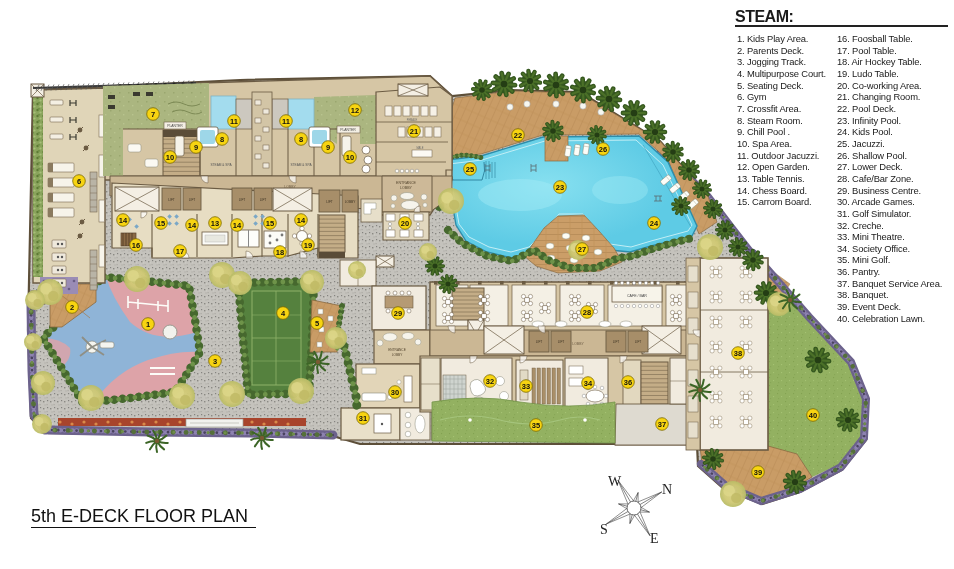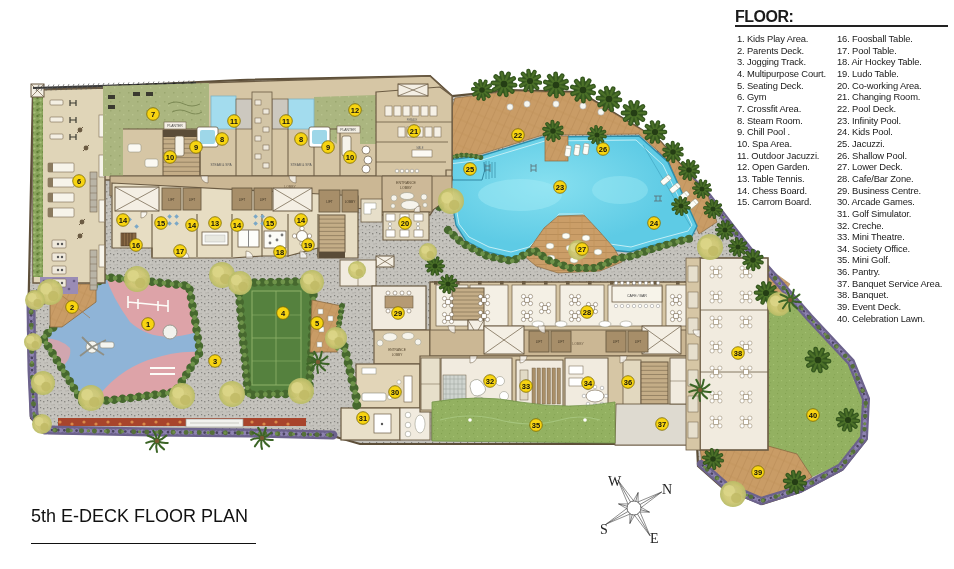--- a/index.html
+++ b/index.html
@@ -1,21 +1,21 @@
 <!DOCTYPE html>
 <html><head><meta charset="utf-8">
 <style>
 html,body{margin:0;padding:0;background:#fff;}
 #wrap{position:relative;width:954px;height:569px;font-family:"Liberation Sans",sans-serif;overflow:hidden;background:#fff;}
 #legend{position:absolute;left:735px;top:9px;width:219px;color:#1a1a1a;}
 #legend h2{font-size:16px;line-height:16px;margin:0;letter-spacing:-0.5px;border-bottom:2px solid #222;padding-bottom:0;width:213px;}
 .lcols{position:relative;}
 .lc{position:absolute;top:0;font-size:9.4px;line-height:11.65px;letter-spacing:-0.15px;white-space:nowrap;}
 .lc1{left:2px;} .lc2{left:102px;}
-#title{position:absolute;left:31px;top:506px;font-size:18px;color:#111;border-bottom:1.6px solid #111;padding-bottom:16px;padding-right:8px;}
+#title{position:absolute;left:31px;top:506px;font-size:18px;color:#111;border-bottom:1.6px solid #111;padding-bottom:0;padding-right:8px;}
 </style></head><body>
 <div id="wrap">
 
 <svg width="954" height="569" viewBox="0 0 954 569" style="position:absolute;left:0;top:0">
       <defs>
 <pattern id="speck" width="7" height="7" patternUnits="userSpaceOnUse">
  <rect width="7" height="7" fill="#c4c2bc"></rect>
  <rect x="1" y="2" width="1.4" height="1.4" fill="#8b8a84"></rect>
  <rect x="4.5" y="5" width="1.2" height="1.2" fill="#aaa8a2"></rect>
  <rect x="5" y="1" width="1.2" height="1.2" fill="#84837f"></rect>
@@ -1583,19 +1583,19 @@
         <polygon points="638.1,492.5 638.1,507.3 630.8,505.3" fill="#fff" stroke="#444" stroke-width="0.6"></polygon>
         <line x1="634" y1="508" x2="638.1" y2="492.5" stroke="#333" stroke-width="0.6"></line>
         <circle cx="634" cy="508" r="7" fill="#fff" stroke="#444" stroke-width="0.8"></circle>
         <text x="662" y="494" font-size="14" font-family="Liberation Serif, serif" fill="#222">N</text>
         <text x="608" y="486" font-size="14" font-family="Liberation Serif, serif" fill="#222">W</text>
         <text x="600" y="534" font-size="14" font-family="Liberation Serif, serif" fill="#222">S</text>
         <text x="650" y="543" font-size="14" font-family="Liberation Serif, serif" fill="#222">E</text>
       </g>
     </svg>
 <div id="legend">
-      <h2>FLOOR:</h2>
+      <h2>STEAM:</h2>
       <div class="lcols" style="margin-top:6px">
         <div class="lc lc1">1. Kids Play Area.<br>2. Parents Deck.<br>3. Jogging Track.<br>4. Multipurpose Court.<br>5. Seating Deck.<br>6. Gym<br>7. Crossfit Area.<br>8. Steam Room.<br>9. Chill Pool .<br>10. Spa Area.<br>11. Outdoor Jacuzzi.<br>12. Open Garden.<br>13. Table Tennis.<br>14. Chess Board.<br>15. Carrom Board.</div>
         <div class="lc lc2">16. Foosball Table.<br>17. Pool Table.<br>18. Air Hockey Table.<br>19. Ludo Table.<br>20. Co-working Area.<br>21. Changing Room.<br>22. Pool Deck.<br>23. Infinity Pool.<br>24. Kids Pool.<br>25. Jacuzzi.<br>26. Shallow Pool.<br>27. Lower Deck.<br>28. Cafe/Bar Zone.<br>29. Business Centre.<br>30. Arcade Games.<br>31. Golf Simulator.<br>32. Creche.<br>33. Mini Theatre.<br>34. Society Office.<br>35. Mini Golf.<br>36. Pantry.<br>37. Banquet Service Area.<br>38. Banquet.<br>39. Event Deck.<br>40. Celebration Lawn.</div>
       </div>
     </div>
 <div id="title">5th E-DECK FLOOR PLAN</div>
 </div>
 </body></html>

